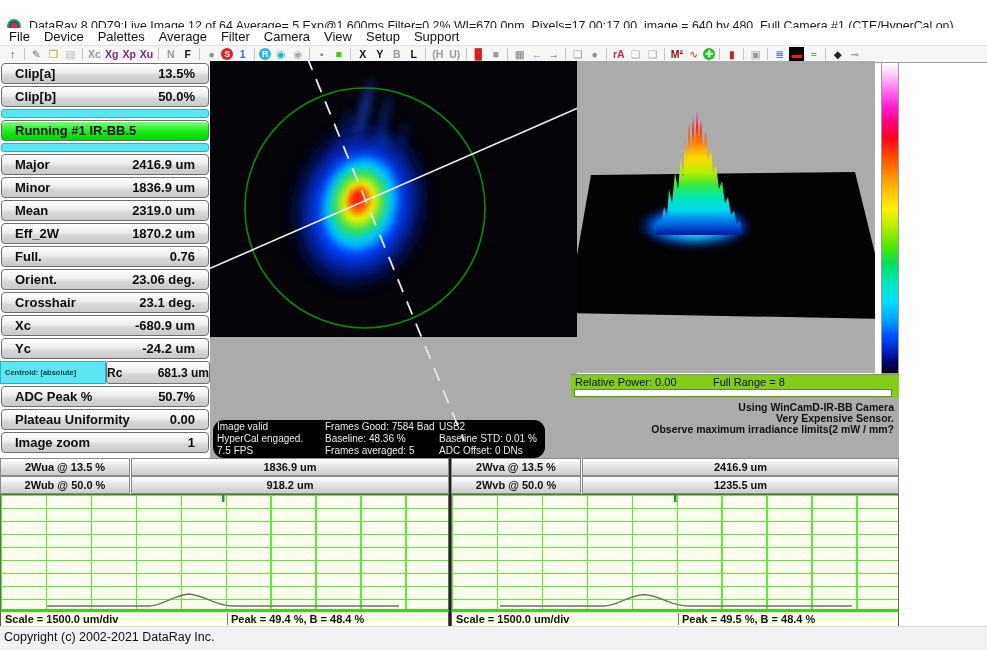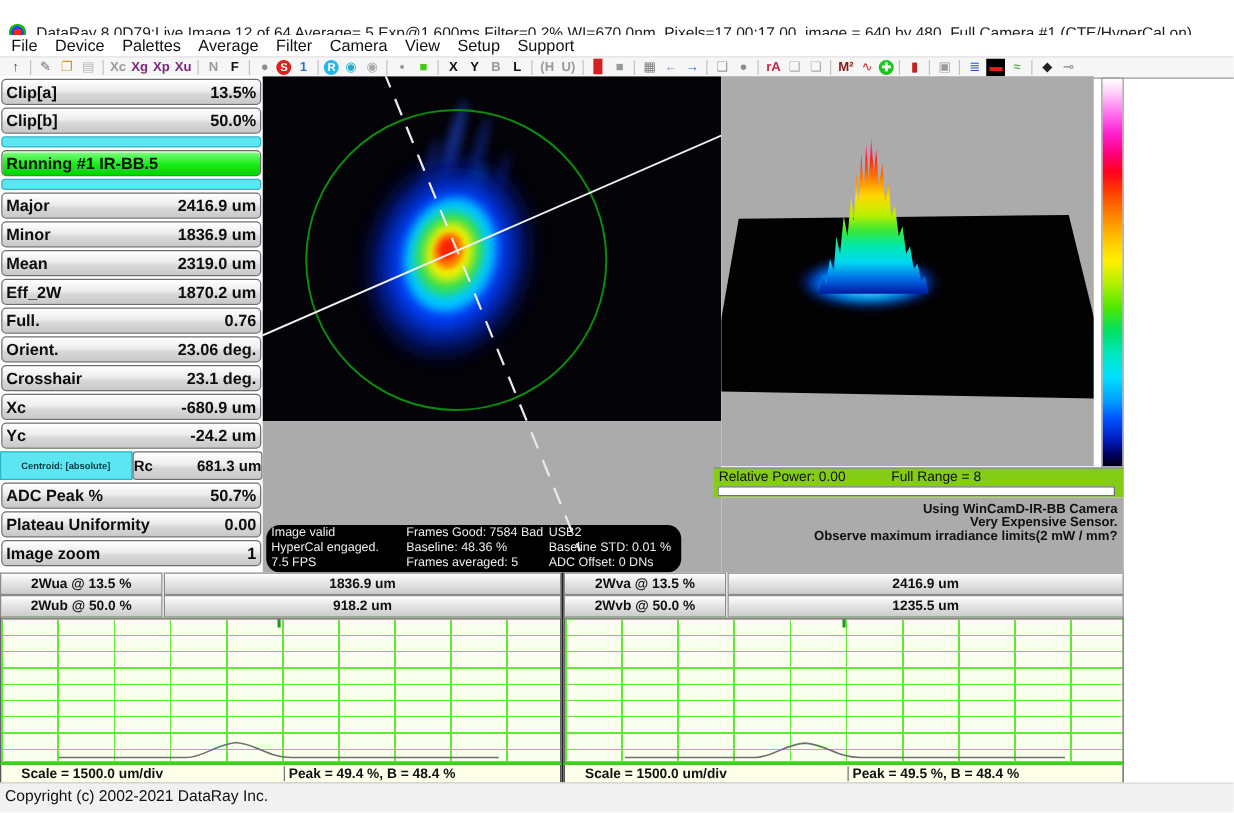--- a/index.html
+++ b/index.html
@@ -20,26 +20,26 @@
   .tb-btn{width:15px;height:14px;display:flex;align-items:center;justify-content:center;
     font-size:10.5px;line-height:14px;margin:0 1px;cursor:default;}
   .tb-txt{font-weight:bold;font-size:10.5px;width:auto;min-width:13px;padding:0 1px;}
   .tb-round{border-radius:50%;width:12px;height:12px;font-size:9px;font-weight:bold;}
   .tb-sep{width:1px;height:12px;background:#c4c4c4;margin:0 3px;flex:0 0 1px;}
   
   .left-panel{position:absolute;left:0;top:61px;width:210px;height:397px;background:#fff;padding-top:2px;box-sizing:border-box;}
   .prow{height:21px;margin:0 1px 2px 1px;border:1px solid #6e6e6e;border-radius:4px;
     background:linear-gradient(180deg,#ffffff,#ededed 45%,#d8d8d8 60%,#c9c9c9);
     box-shadow:inset 0 1px 0 #fff;display:flex;align-items:center;justify-content:space-between;
-    padding:0 3px;font-weight:bold;font-size:13px;color:#0d0d0d;box-sizing:border-box;}
+    padding:0 13px;font-weight:bold;font-size:13px;color:#0d0d0d;box-sizing:border-box;}
   .prow.running{background:linear-gradient(180deg,#86ff86,#18ee18 55%,#00d400);justify-content:flex-start;}
   .pstrip{height:7px;margin:0 1px 2px 1px;border:1px solid #2fb3c4;border-radius:3px;background:#5ce6f2;}
   .pcent{display:flex;height:23px;margin:0 0 2px 0;}
   .centbtn{flex:0 0 106px;background:#5ce6f2;border:1px solid #2fb3c4;display:flex;align-items:center;
-    padding-left:16px;font-weight:bold;font-size:7.5px;color:#083a40;box-sizing:border-box;}
+    padding-left:4px;font-weight:bold;font-size:7.5px;color:#083a40;box-sizing:border-box;}
   .centrest{flex:1;border:1px solid #6e6e6e;border-radius:3px;
     background:linear-gradient(180deg,#ffffff,#ededed 45%,#d6d6d6 60%,#c9c9c9);
     display:flex;align-items:center;justify-content:space-between;padding:0 0;
     font-weight:bold;font-size:12px;color:#0d0d0d;box-sizing:border-box;}
   
   .image2d{position:absolute;left:210px;top:61px;width:367px;height:397px;overflow:hidden;}
   .img-black{position:absolute;left:0;top:0;width:367px;height:276px;background:#030308;}
   .img-gray{position:absolute;left:0;top:276px;width:367px;height:121px;background:#ababab;}
   .status-box{position:absolute;left:3px;top:359px;width:332px;height:38px;background:#000;color:#ededed;border-radius:11px;}
   .sb-col{position:absolute;top:1px;font-size:10px;line-height:12px;white-space:nowrap;}
@@ -64,21 +64,21 @@
     font-weight:bold;font-size:11px;color:#111;display:flex;align-items:center;justify-content:center;box-sizing:border-box;}
   .hlabel{flex:0 0 130px;}
   .hvalue{flex:1;margin-left:1px;}
   .plot{position:relative;height:114px;border:1px solid #666;border-bottom:3px solid #3bd41b;box-sizing:content-box;
     background-color:#fbffee;
     background-image:repeating-linear-gradient(90deg,#62e83a 0 1.4px,transparent 1.4px 44.9px),
                      repeating-linear-gradient(180deg,#62e83a 0 1px,transparent 1px 13px);}
   .plot svg{position:absolute;left:0;top:0;}
   .scalebar{position:relative;height:15px;background:#fdffe8;border:1px solid #555;border-top:none;
     box-sizing:border-box;font-weight:bold;font-size:11px;color:#111;display:flex;align-items:center;}
-  .sc-scale{margin-left:16px;white-space:nowrap;}
+  .sc-scale{margin-left:4px;white-space:nowrap;}
   .sc-peak{position:absolute;left:226px;white-space:nowrap;border-left:1px solid #777;padding-left:3px;}
   
   .footer{position:absolute;left:0;top:626px;width:987px;height:24px;background:#f1f1f1;border-top:1px solid #dcdcdc;box-sizing:border-box;}
   .footer span{position:absolute;left:4px;top:3px;font-size:12.5px;color:#111;}
 </style>
 </head>
 <body>
 
 <div class="titlebar">
   <span class="app-icon"></span>

